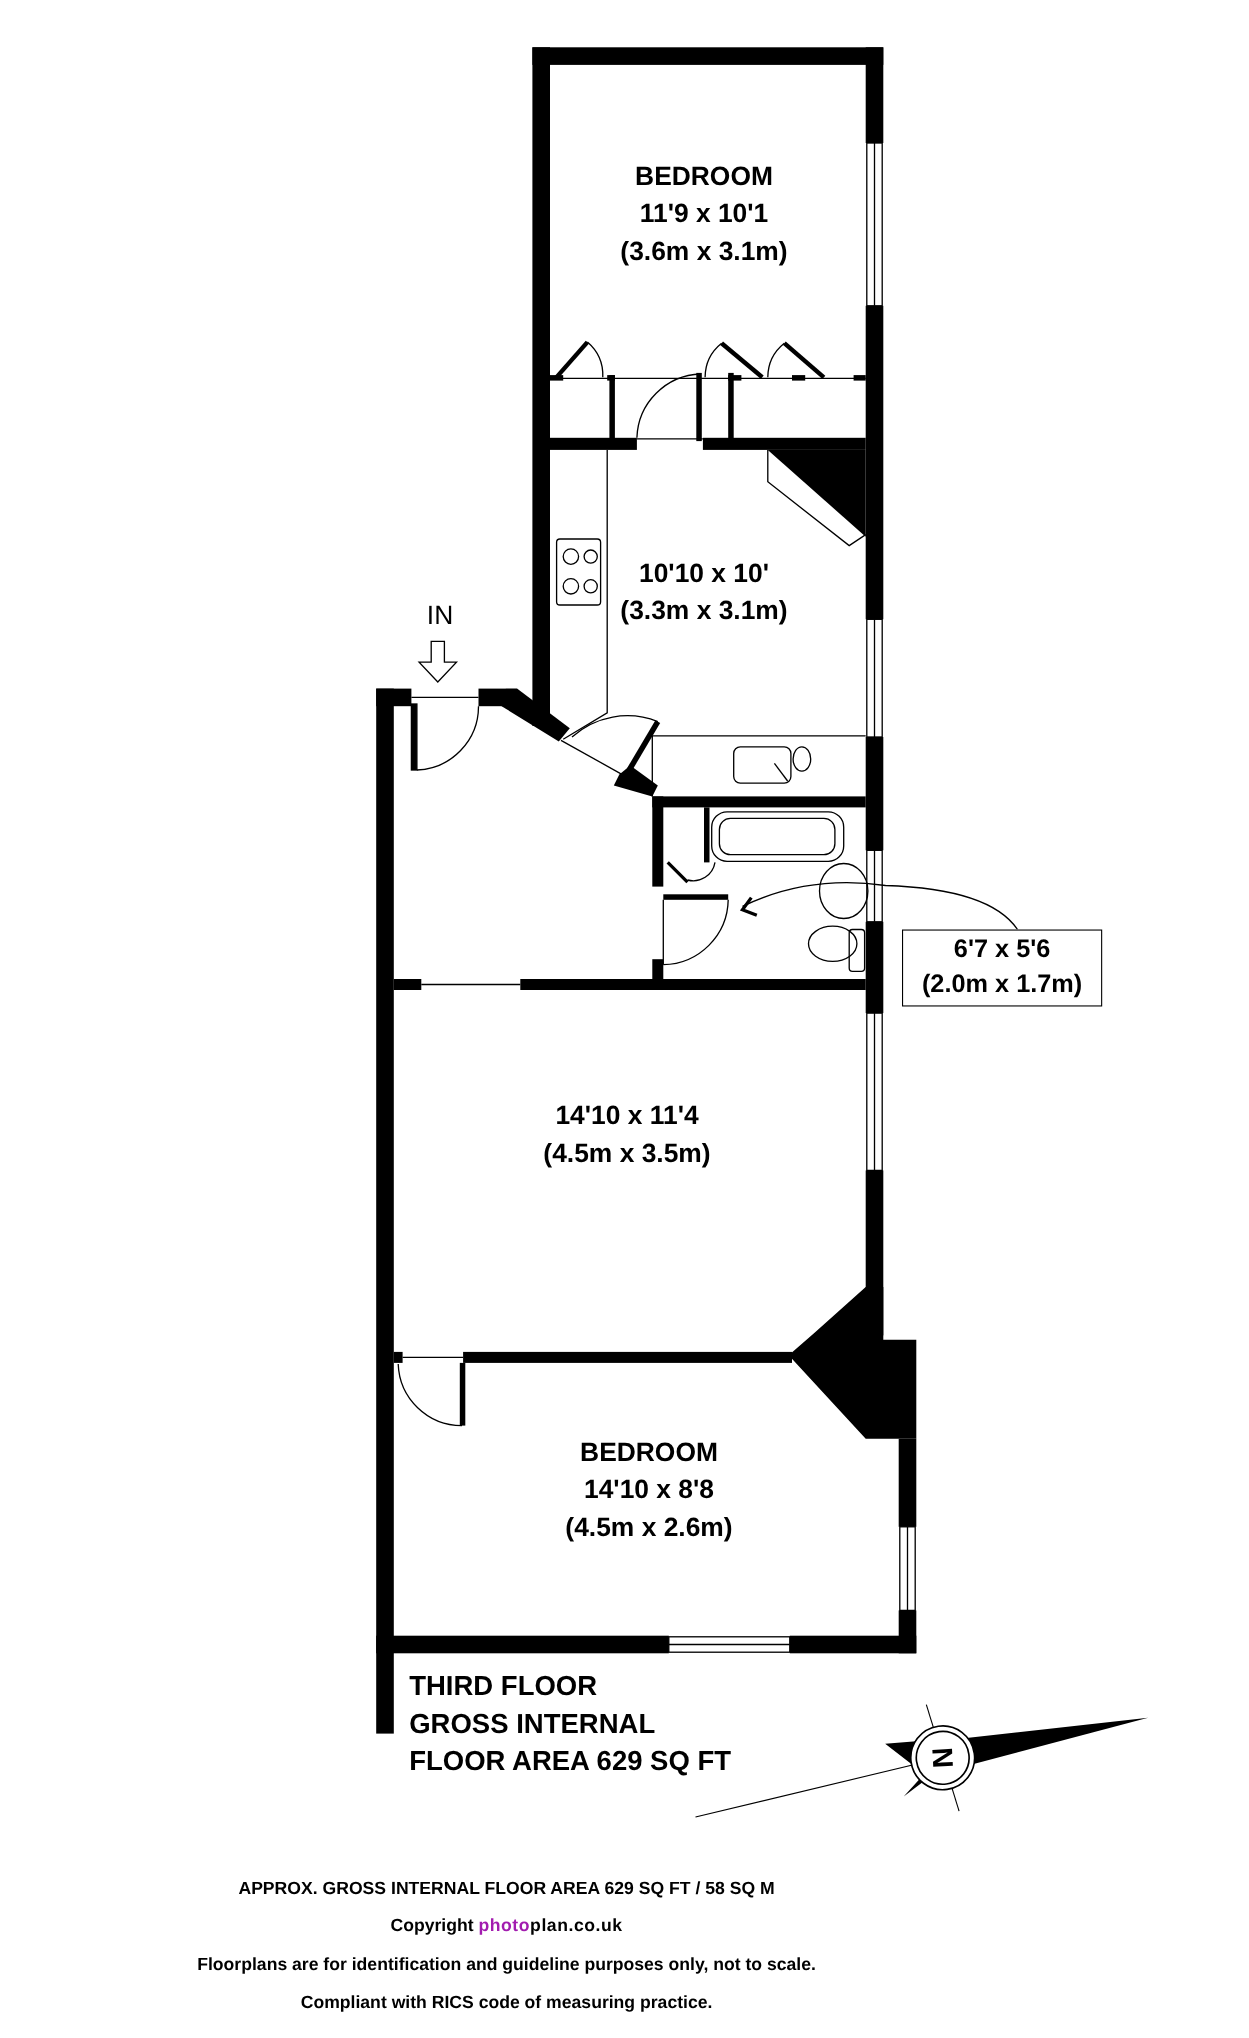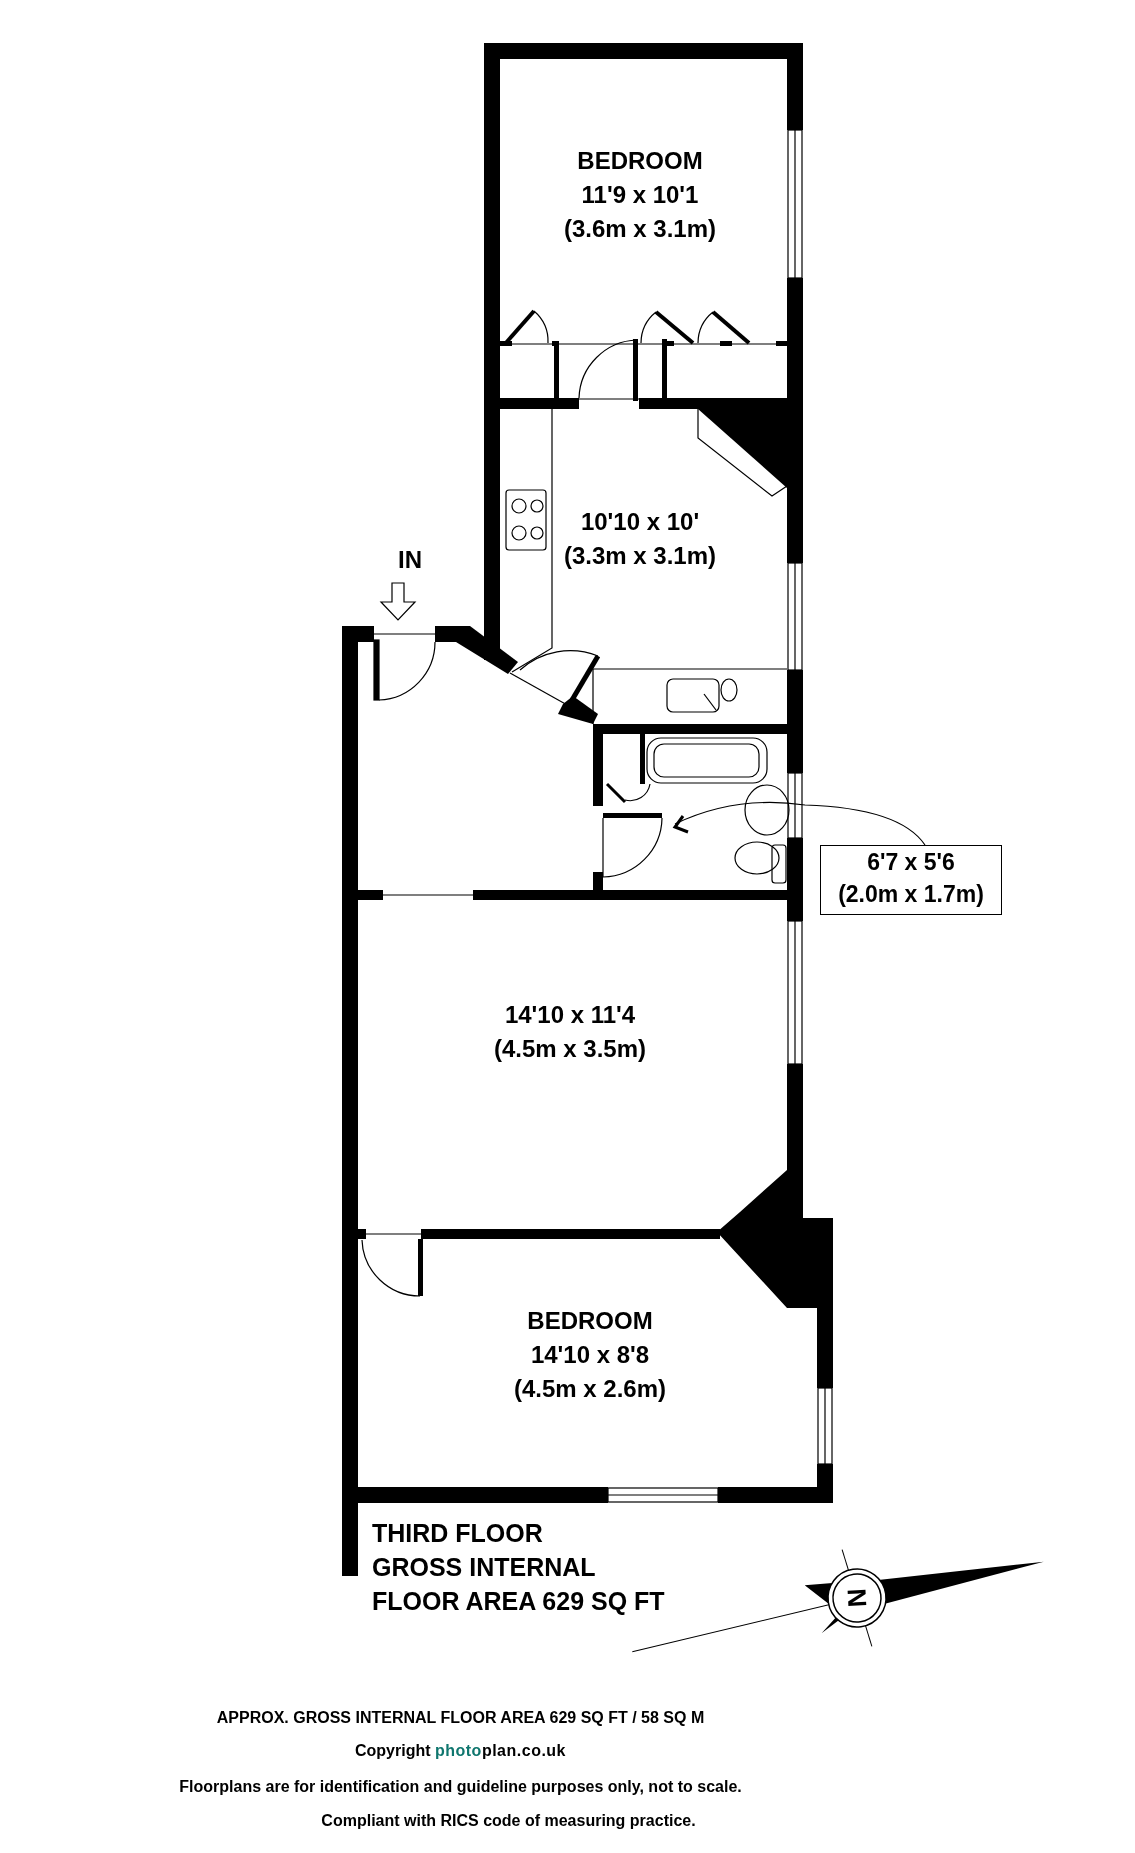--- a/index.html
+++ b/index.html
@@ -3,25 +3,25 @@
 <meta charset="utf-8">
 <style>
   html, body { margin:0; padding:0; background:#ffffff; }
   body { width:1135px; height:1853px; position:relative; overflow:hidden;
          font-family:"Liberation Sans", "DejaVu Sans", sans-serif; color:#000; }
   #plan { position:absolute; left:0; top:0; width:1135px; height:1853px; }
   .lbl { position:absolute; text-align:center; font-weight:bold; font-size:24px; line-height:34px; white-space:nowrap; }
   .lbl div { display:block; }
   .floor-info { position:absolute; left:340px; top:1516px; font-weight:bold; font-size:25px; line-height:34px;margin-left:32px; }
   .footer { position:absolute; left:0; width:921px; text-align:center; font-weight:bold; white-space:nowrap; }
-  .brand-photo { color:#0f766e; font-weight:900; letter-spacing:0.5px; }
+  .brand-photo { color:#a21caf; font-weight:900; letter-spacing:0.5px; }
   .brand-plan { color:#000; font-weight:900; letter-spacing:0.5px; }
   .bath-box { position:absolute; left:820px; top:845px; width:180px; height:68px; border:1.5px solid #000; background:#fff;
               text-align:center; font-weight:bold; font-size:23px; line-height:32px; }
-  .in-label { position:absolute; left:398px; top:546px; font-weight:bold; font-size:24px; }
+  .in-label { position:absolute; left:388px; top:546px; font-weight:normal; font-size:24px; }
 </style>
 </head>
 <body>
 
 <svg id="plan" viewBox="0 0 1135 1853" xmlns="http://www.w3.org/2000/svg">
   <g fill="#000" stroke="none">
 
     <rect x="484" y="43" width="319" height="16"></rect>
     <rect x="484" y="43" width="16" height="617"></rect>
     <rect x="787" y="43" width="16" height="87"></rect>
@@ -189,13 +189,13 @@
   <div>GROSS INTERNAL</div>
   <div>FLOOR AREA 629 SQ FT</div>
 </div>
 
 <div class="footer l1" style="top:1709px;">APPROX. GROSS INTERNAL FLOOR AREA 629 SQ FT / 58 SQ M</div>
 <div class="footer l2" style="top:1742px;">
   <span>Copyright</span>
   <span class="brand-photo">photo</span><span class="brand-plan">plan.co.uk</span>
 </div>
 <div class="footer l3" style="top:1778px;">Floorplans are for identification and guideline purposes only, not to scale.</div>
-<div class="footer l4" style="top:1812px;margin-left:48px;">Compliant with RICS code of measuring practice.</div>
+<div class="footer l4" style="top:1812px;">Compliant with RICS code of measuring practice.</div>
 
 </body></html>

